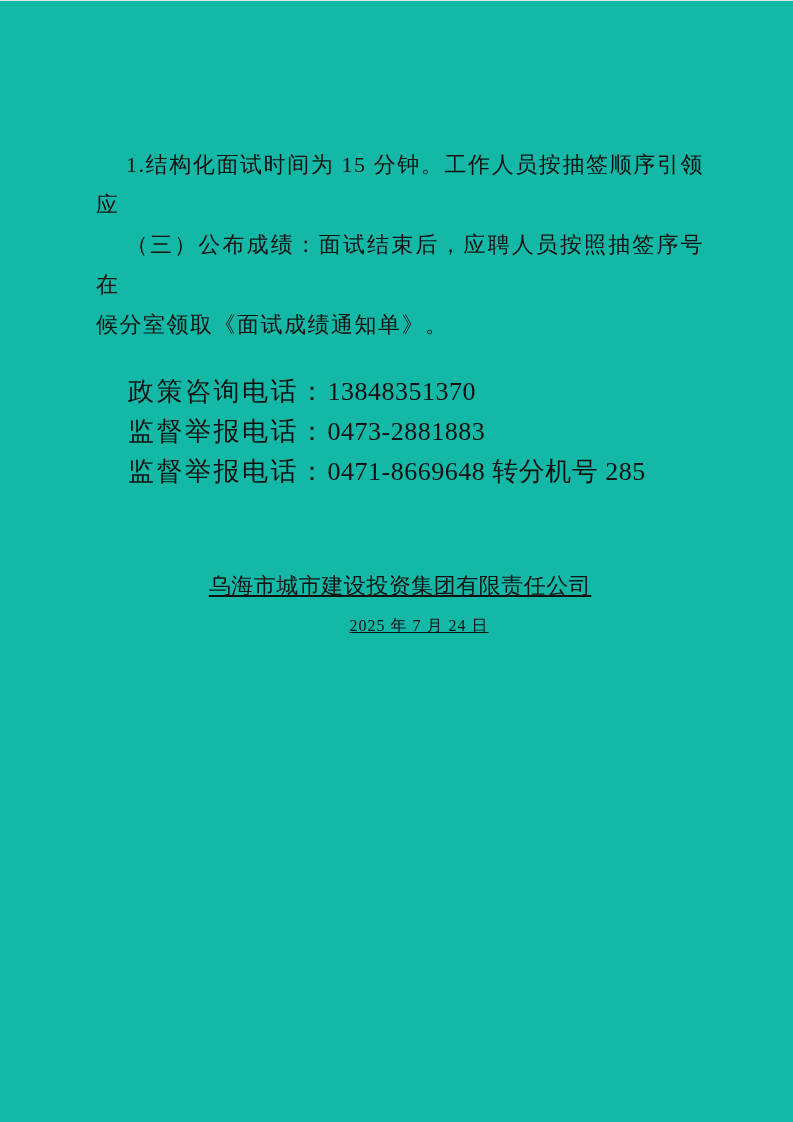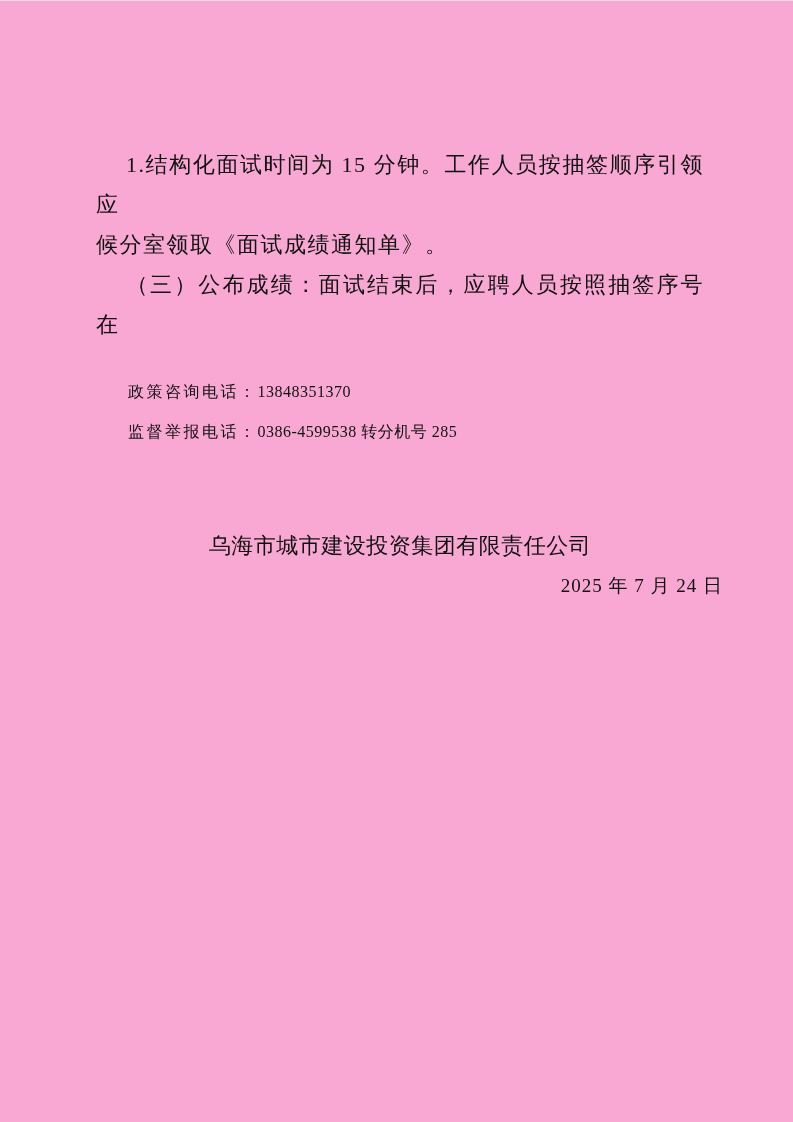--- a/index.html
+++ b/index.html
@@ -4,21 +4,21 @@
 <style>
   html, body {
     margin: 0;
     padding: 0;
     background: #ffffff;
   }
   .page {
     position: relative;
     width: 793px;
     height: 1122px;
-    background: #f9a8d4;
+    background: #14b8a6;
     color: #111111;
     font-family: "Liberation Serif", "DejaVu Serif", serif;
     border-top: 1px solid #e3e3e3;
     box-sizing: border-box;
     overflow: hidden;
   }
   .doc {
     position: absolute;
     left: 96px;
     top: 144px;
@@ -37,65 +37,68 @@
     text-align: justify;
     text-align-last: justify;
     text-justify: inter-character;
   }
   .ln.i { text-indent: 30px; }
   .contacts {
     margin-top: 27px;
     padding-left: 32px;
   }
   .contact-line {
-    font-size: 16px;
+    font-size: 26px;
     line-height: 40px;
   }
   .contact-label { letter-spacing: 2.5px; }
   .contact-value { letter-spacing: 0.5px; }
   .signature {
     margin-top: 74px;
     text-align: center;
+    text-decoration: underline;
   }
   .company {
     font-size: 22px;
     line-height: 40px;
     letter-spacing: 0.5px;
   }
   .doc-date {
     position: relative;
     left: 19px;
-    font-size: 19px;
+    font-size: 16px;
     line-height: 40px;
     letter-spacing: 1px;
-    text-align: right;
   }
 </style>
 </head>
 <body>
 
 <main class="page">
   <article class="doc">
 
     <p class="para">
       <span class="ln j i">1.结构化面试时间为 15 分钟。工作人员按抽签顺序引领应</span>
     </p>
 
 
     <p class="para">
+      <span class="ln j i">（三）公布成绩：面试结束后，应聘人员按照抽签序号在</span>
       <span class="ln">候分室领取《面试成绩通知单》。</span>
-      <span class="ln j i">（三）公布成绩：面试结束后，应聘人员按照抽签序号在</span>
     </p>
 
     <section class="contacts">
       <div class="contact-line">
         <span class="contact-label">政策咨询电话：</span><span class="contact-value">13848351370</span>
       </div>
       <div class="contact-line">
-        <span class="contact-label">监督举报电话：</span><span class="contact-value">0386-4599538 转分机号 285</span>
+        <span class="contact-label">监督举报电话：</span><span class="contact-value">0473-2881883</span>
+      </div>
+      <div class="contact-line">
+        <span class="contact-label">监督举报电话：</span><span class="contact-value">0471-8669648 转分机号 285</span>
       </div>
     </section>
 
     <section class="signature">
       <div class="company">乌海市城市建设投资集团有限责任公司</div>
       <div class="doc-date">2025 年 7 月 24 日</div>
     </section>
 
   </article>
 </main>

